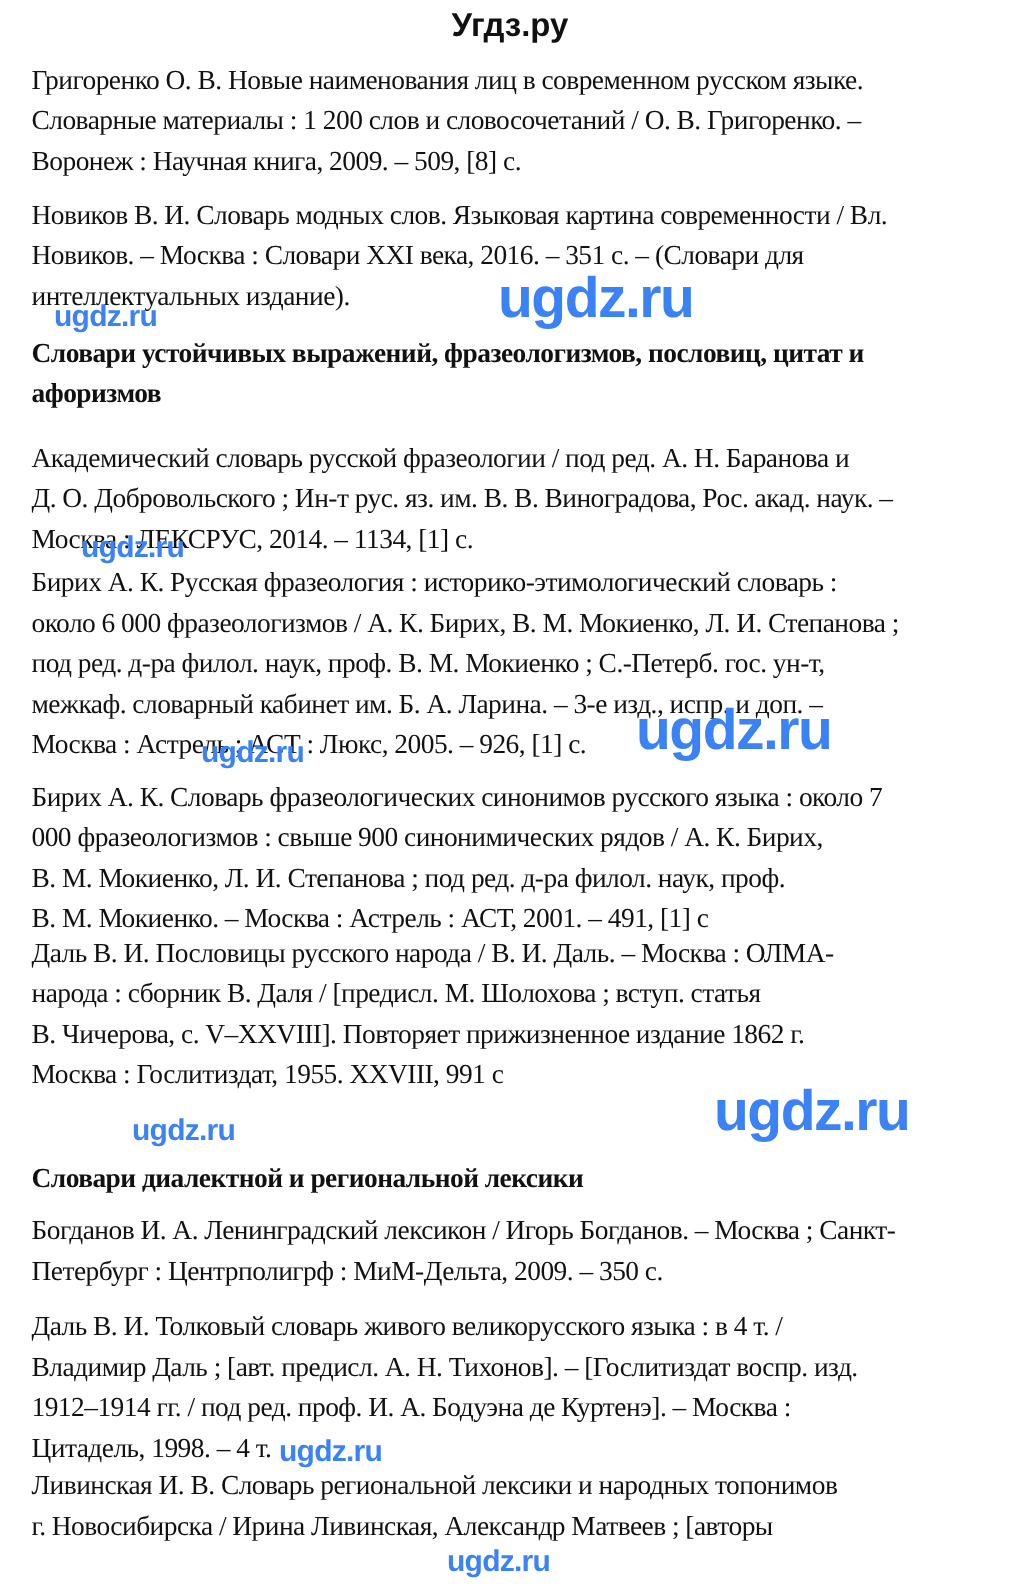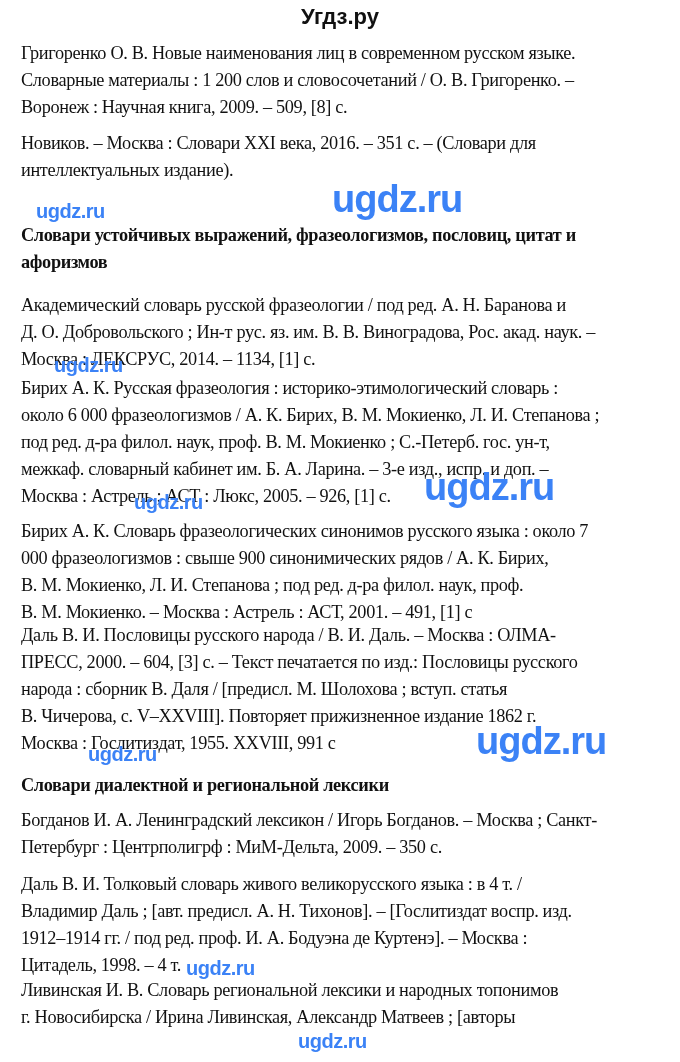--- a/index.html
+++ b/index.html
@@ -34,20 +34,21 @@
 
 <div class="content">
 
   <p class="entry" style="top:0;position:absolute;">
     <span class="line">Григоренко О. В. Новые наименования лиц в современном русском языке.</span>
     <span class="line">Словарные материалы : 1 200 слов и словосочетаний / О. В. Григоренко. –</span>
     <span class="line">Воронеж : Научная книга, 2009. – 509, [8] с.</span>
   </p>
 
   <p class="entry" style="top:90px;position:absolute;">
+    <span class="line">Новиков В. И. Словарь модных слов. Языковая картина современности / Вл.</span>
     <span class="line">Новиков. – Москва : Словари XXI века, 2016. – 351 с. – (Словари для</span>
     <span class="line">интеллектуальных издание).</span>
   </p>
 
   <p class="entry heading" style="top:182px;position:absolute;">
     <span class="line">Словари устойчивых выражений, фразеологизмов, пословиц, цитат и</span>
     <span class="line">афоризмов</span>
   </p>
 
   <p class="entry" style="top:252px;position:absolute;">
@@ -66,21 +67,20 @@
 
   <p class="entry" style="top:478px;position:absolute;">
     <span class="line">Бирих А. К. Словарь фразеологических синонимов русского языка : около 7</span>
     <span class="line">000 фразеологизмов : свыше 900 синонимических рядов / А. К. Бирих,</span>
     <span class="line">В. М. Мокиенко, Л. И. Степанова ; под ред. д-ра филол. наук, проф.</span>
     <span class="line">В. М. Мокиенко. – Москва : Астрель : АСТ, 2001. – 491, [1] с</span>
   </p>
 
   <p class="entry" style="top:582px;position:absolute;">
     <span class="line">Даль В. И. Пословицы русского народа / В. И. Даль. – Москва : ОЛМА-</span>
-    <span class="line">ПРЕСС, 2000. – 604, [3] с. – Текст печатается по изд.: Пословицы русского</span>
     <span class="line">народа : сборник В. Даля / [предисл. М. Шолохова ; вступ. статья</span>
     <span class="line">В. Чичерова, с. V–XXVIII]. Повторяет прижизненное издание 1862 г.</span>
     <span class="line">Москва : Гослитиздат, 1955. XXVIII, 991 с</span>
   </p>
 
   <p class="entry heading" style="top:720px;position:absolute;margin-top:12px;">
     <span class="line">Словари диалектной и региональной лексики</span>
   </p>
 
   <p class="entry" style="top:767px;position:absolute;">

